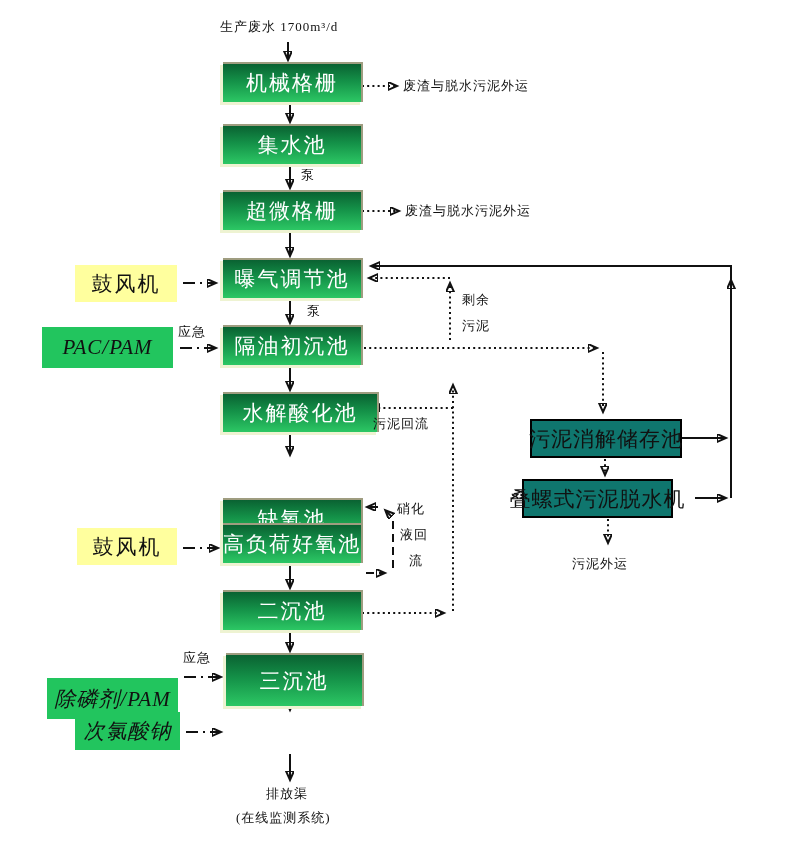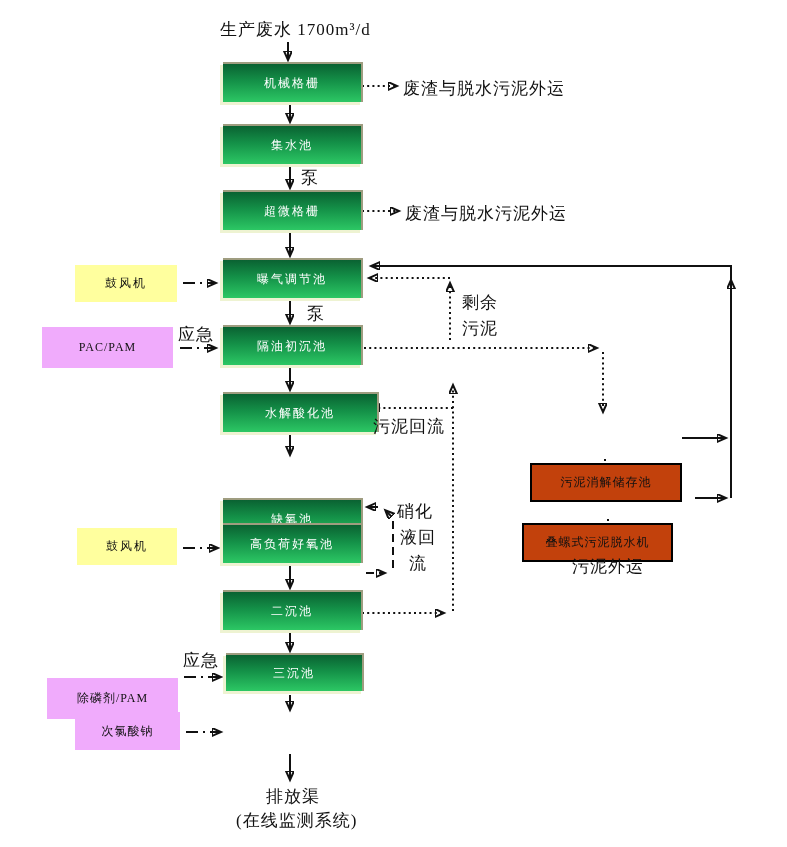--- a/index.html
+++ b/index.html
@@ -7,32 +7,32 @@
     position:relative;width:787px;height:847px;background:#ffffff;
     font-family:"Liberation Serif","DejaVu Serif",serif;color:#111;overflow:hidden;
   }
   .connectors{position:absolute;left:0;top:0;width:787px;height:847px;}
   .connectors path{stroke:#111;stroke-width:2;fill:none;}
   .connectors path.d{stroke-dasharray:2 3.2;}
   .connectors path.h{stroke-dasharray:8 5;}
   .connectors path.dd{stroke-dasharray:12 5 2 5;}
   .box{
     position:absolute;box-sizing:border-box;display:flex;align-items:center;justify-content:center;
-    font-size:12px;white-space:nowrap;letter-spacing:2px;
+    font-size:21px;white-space:nowrap;letter-spacing:2px;
   }
   .gbox{
     background:linear-gradient(180deg,#0a6232 0%,#149148 45%,#2cc764 100%);
     color:#ffffff;
     border-top:2px solid #9f9d80;border-right:2px solid #9f9d80;
     box-shadow:-3px 3px 0 #eef3d2;
   }
   .ybox{background:#ffff9e;color:#111;}
-  .obox{background:#f0abfc;color:#111;letter-spacing:1px;}
-  .bbox{background:#c2410c;color:#111;border:2px solid #000;letter-spacing:1px;margin-top:44px;}
-  .note{position:absolute;font-size:17px;white-space:nowrap;letter-spacing:1px;color:#111;}
+  .obox{background:#22c55e;color:#111;letter-spacing:1px;font-style:italic;}
+  .bbox{background:#0f766e;color:#111;border:2px solid #000;letter-spacing:1px;}
+  .note{position:absolute;font-size:13px;white-space:nowrap;letter-spacing:1px;color:#111;}
 </style>
 </head>
 <body>
 
 <div class="canvas">
 
   <svg class="connectors" viewBox="0 0 787 847" xmlns="http://www.w3.org/2000/svg">
     <defs>
       <marker id="ah" markerUnits="userSpaceOnUse" markerWidth="12" markerHeight="10" refX="8" refY="4" orient="auto">
         <path d="M0,0 L9,4 L0,8 Z" fill="#111" stroke="none"></path>
@@ -106,21 +106,21 @@
     </div>
   <div class="box gbox" style="left:223px;top:457px;width:140px;height:40px;margin-top:41px;">
     <span>缺氧池</span>
     </div>
   <div class="box gbox" style="left:223px;top:523px;width:140px;height:40px;">
     <span>高负荷好氧池</span>
     </div>
   <div class="box gbox" style="left:223px;top:590px;width:140px;height:40px;">
     <span>二沉池</span>
     </div>
-  <div class="box gbox" style="left:226px;top:653px;width:138px;height:38px;">
+  <div class="box gbox" style="left:226px;top:653px;width:138px;height:53px;">
     <span>三沉池</span>
     </div>
 
   <div class="box ybox" style="left:75px;top:265px;width:102px;height:37px;">
     <span>鼓风机</span>
     </div>
   <div class="box obox" style="left:42px;top:327px;width:131px;height:41px;">
     <span>PAC/PAM</span>
     </div>
   <div class="box ybox" style="left:77px;top:528px;width:100px;height:37px;">

